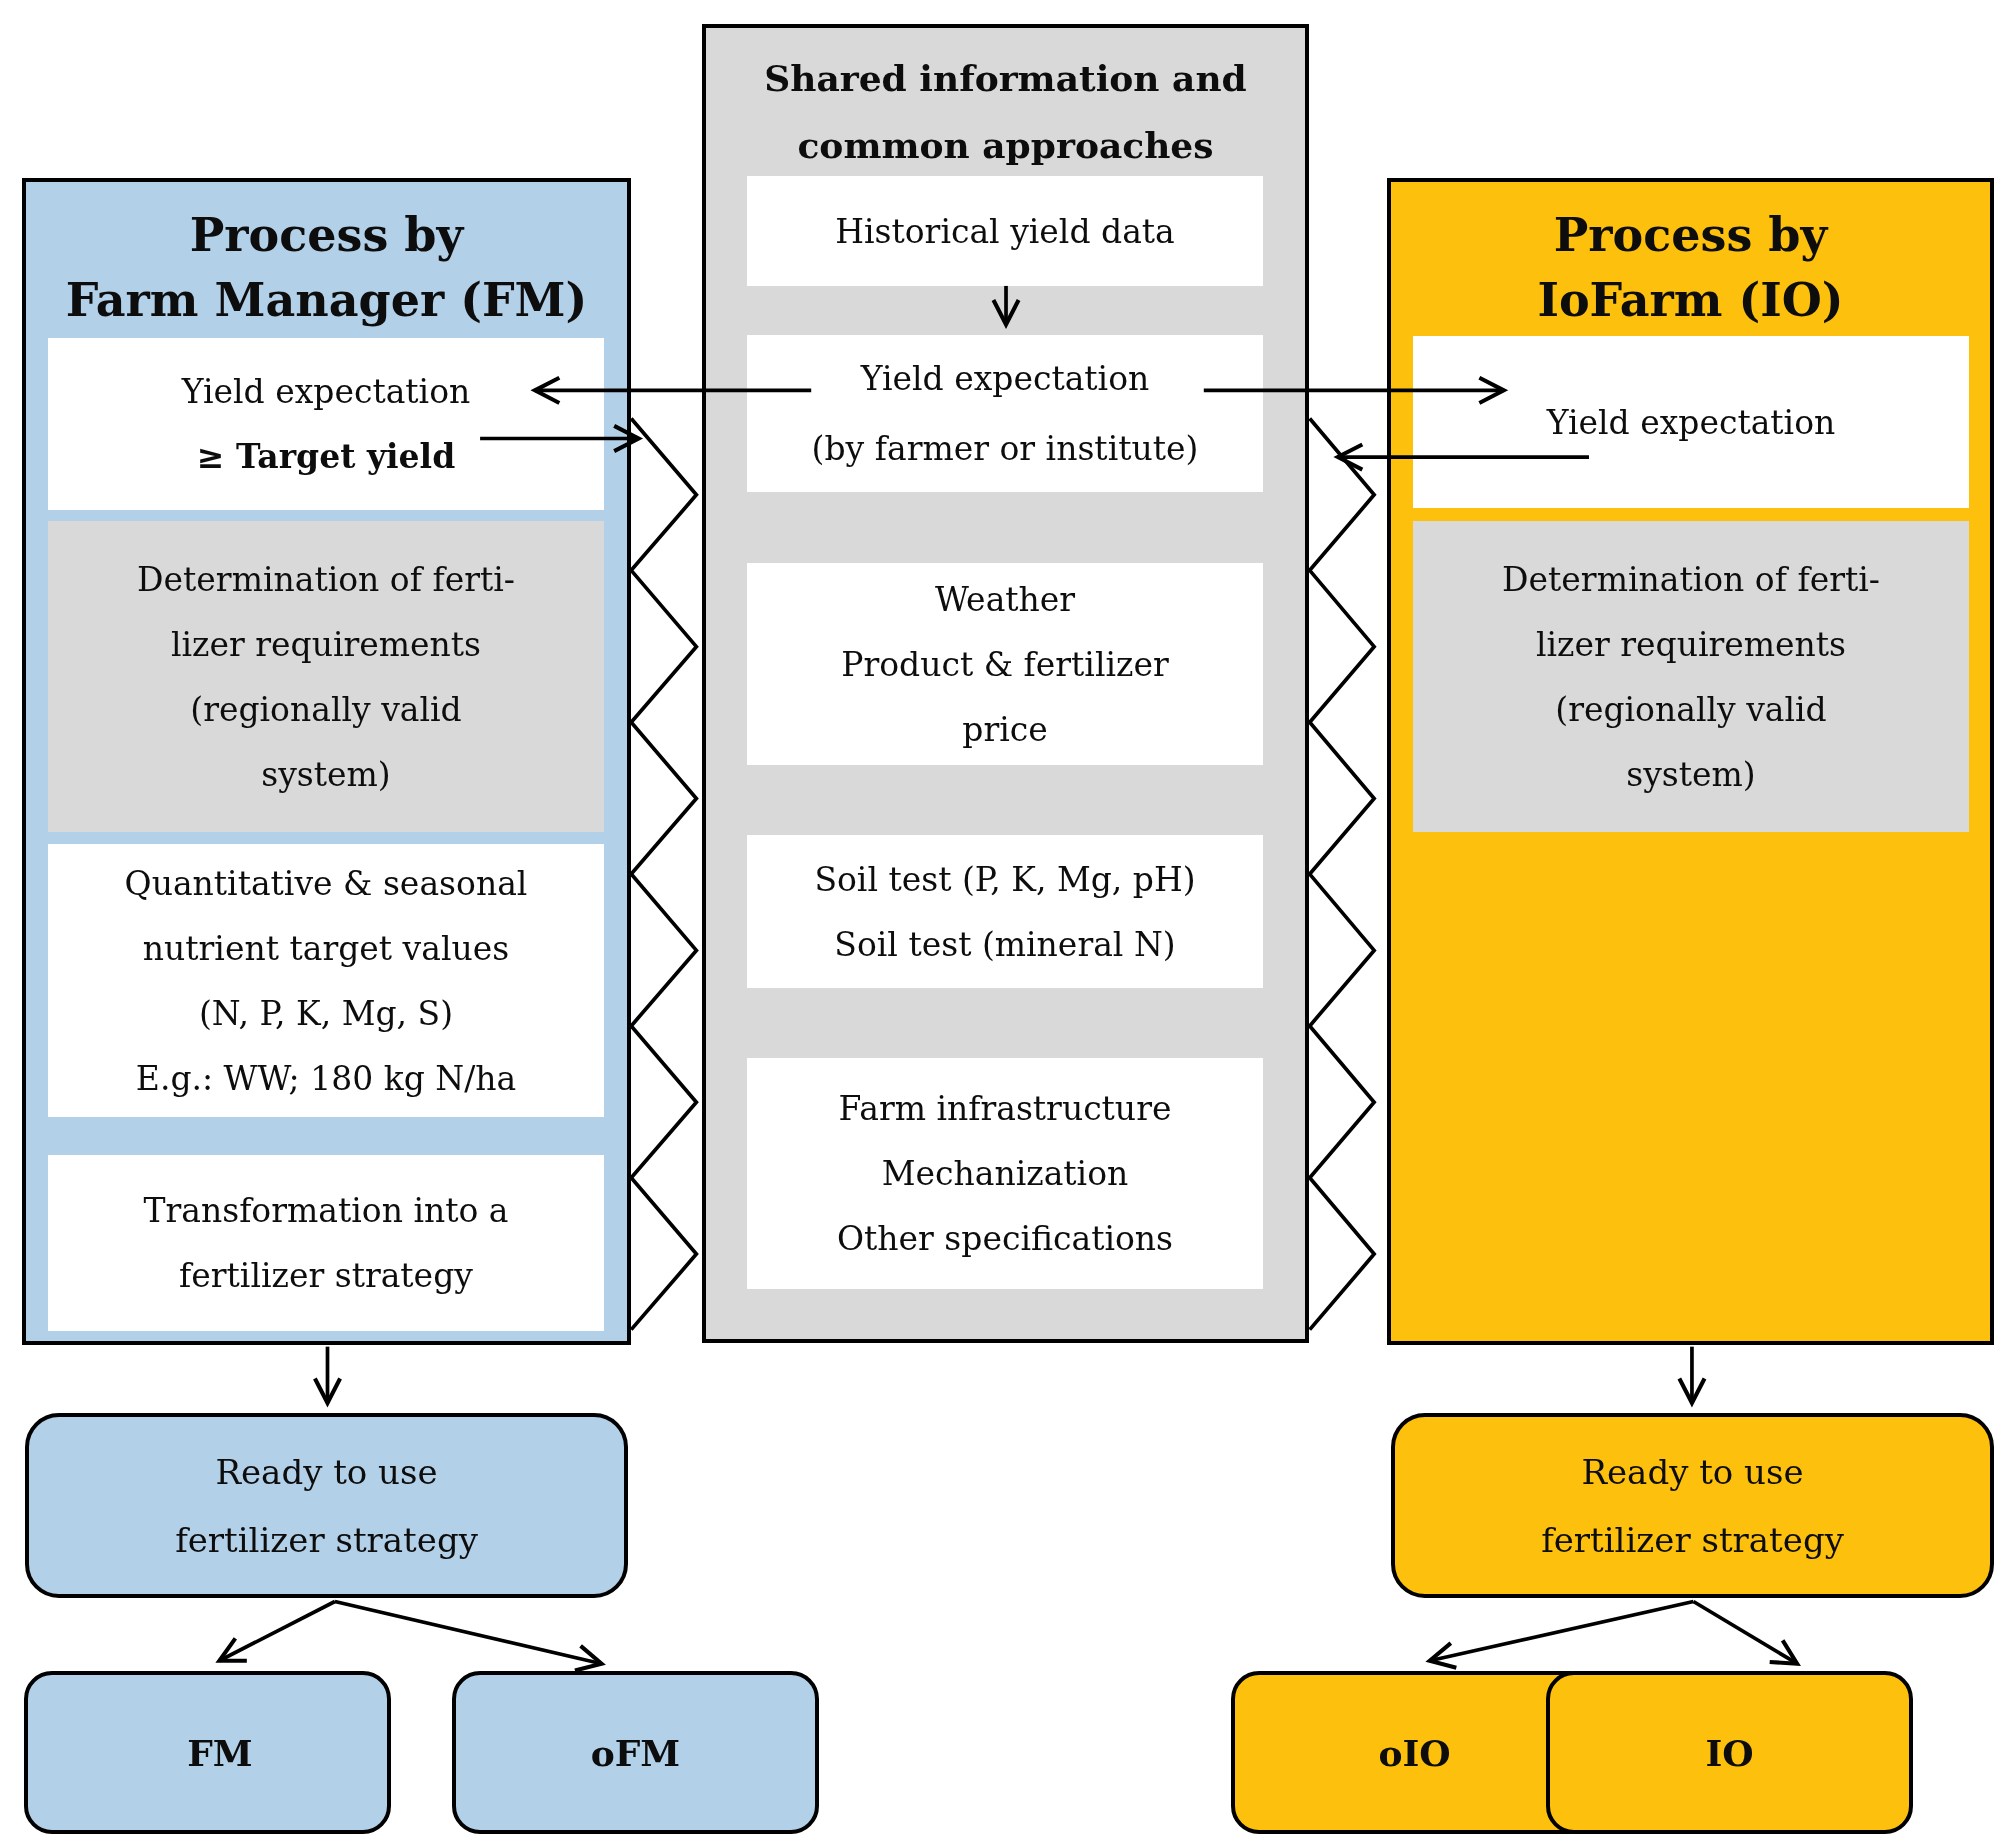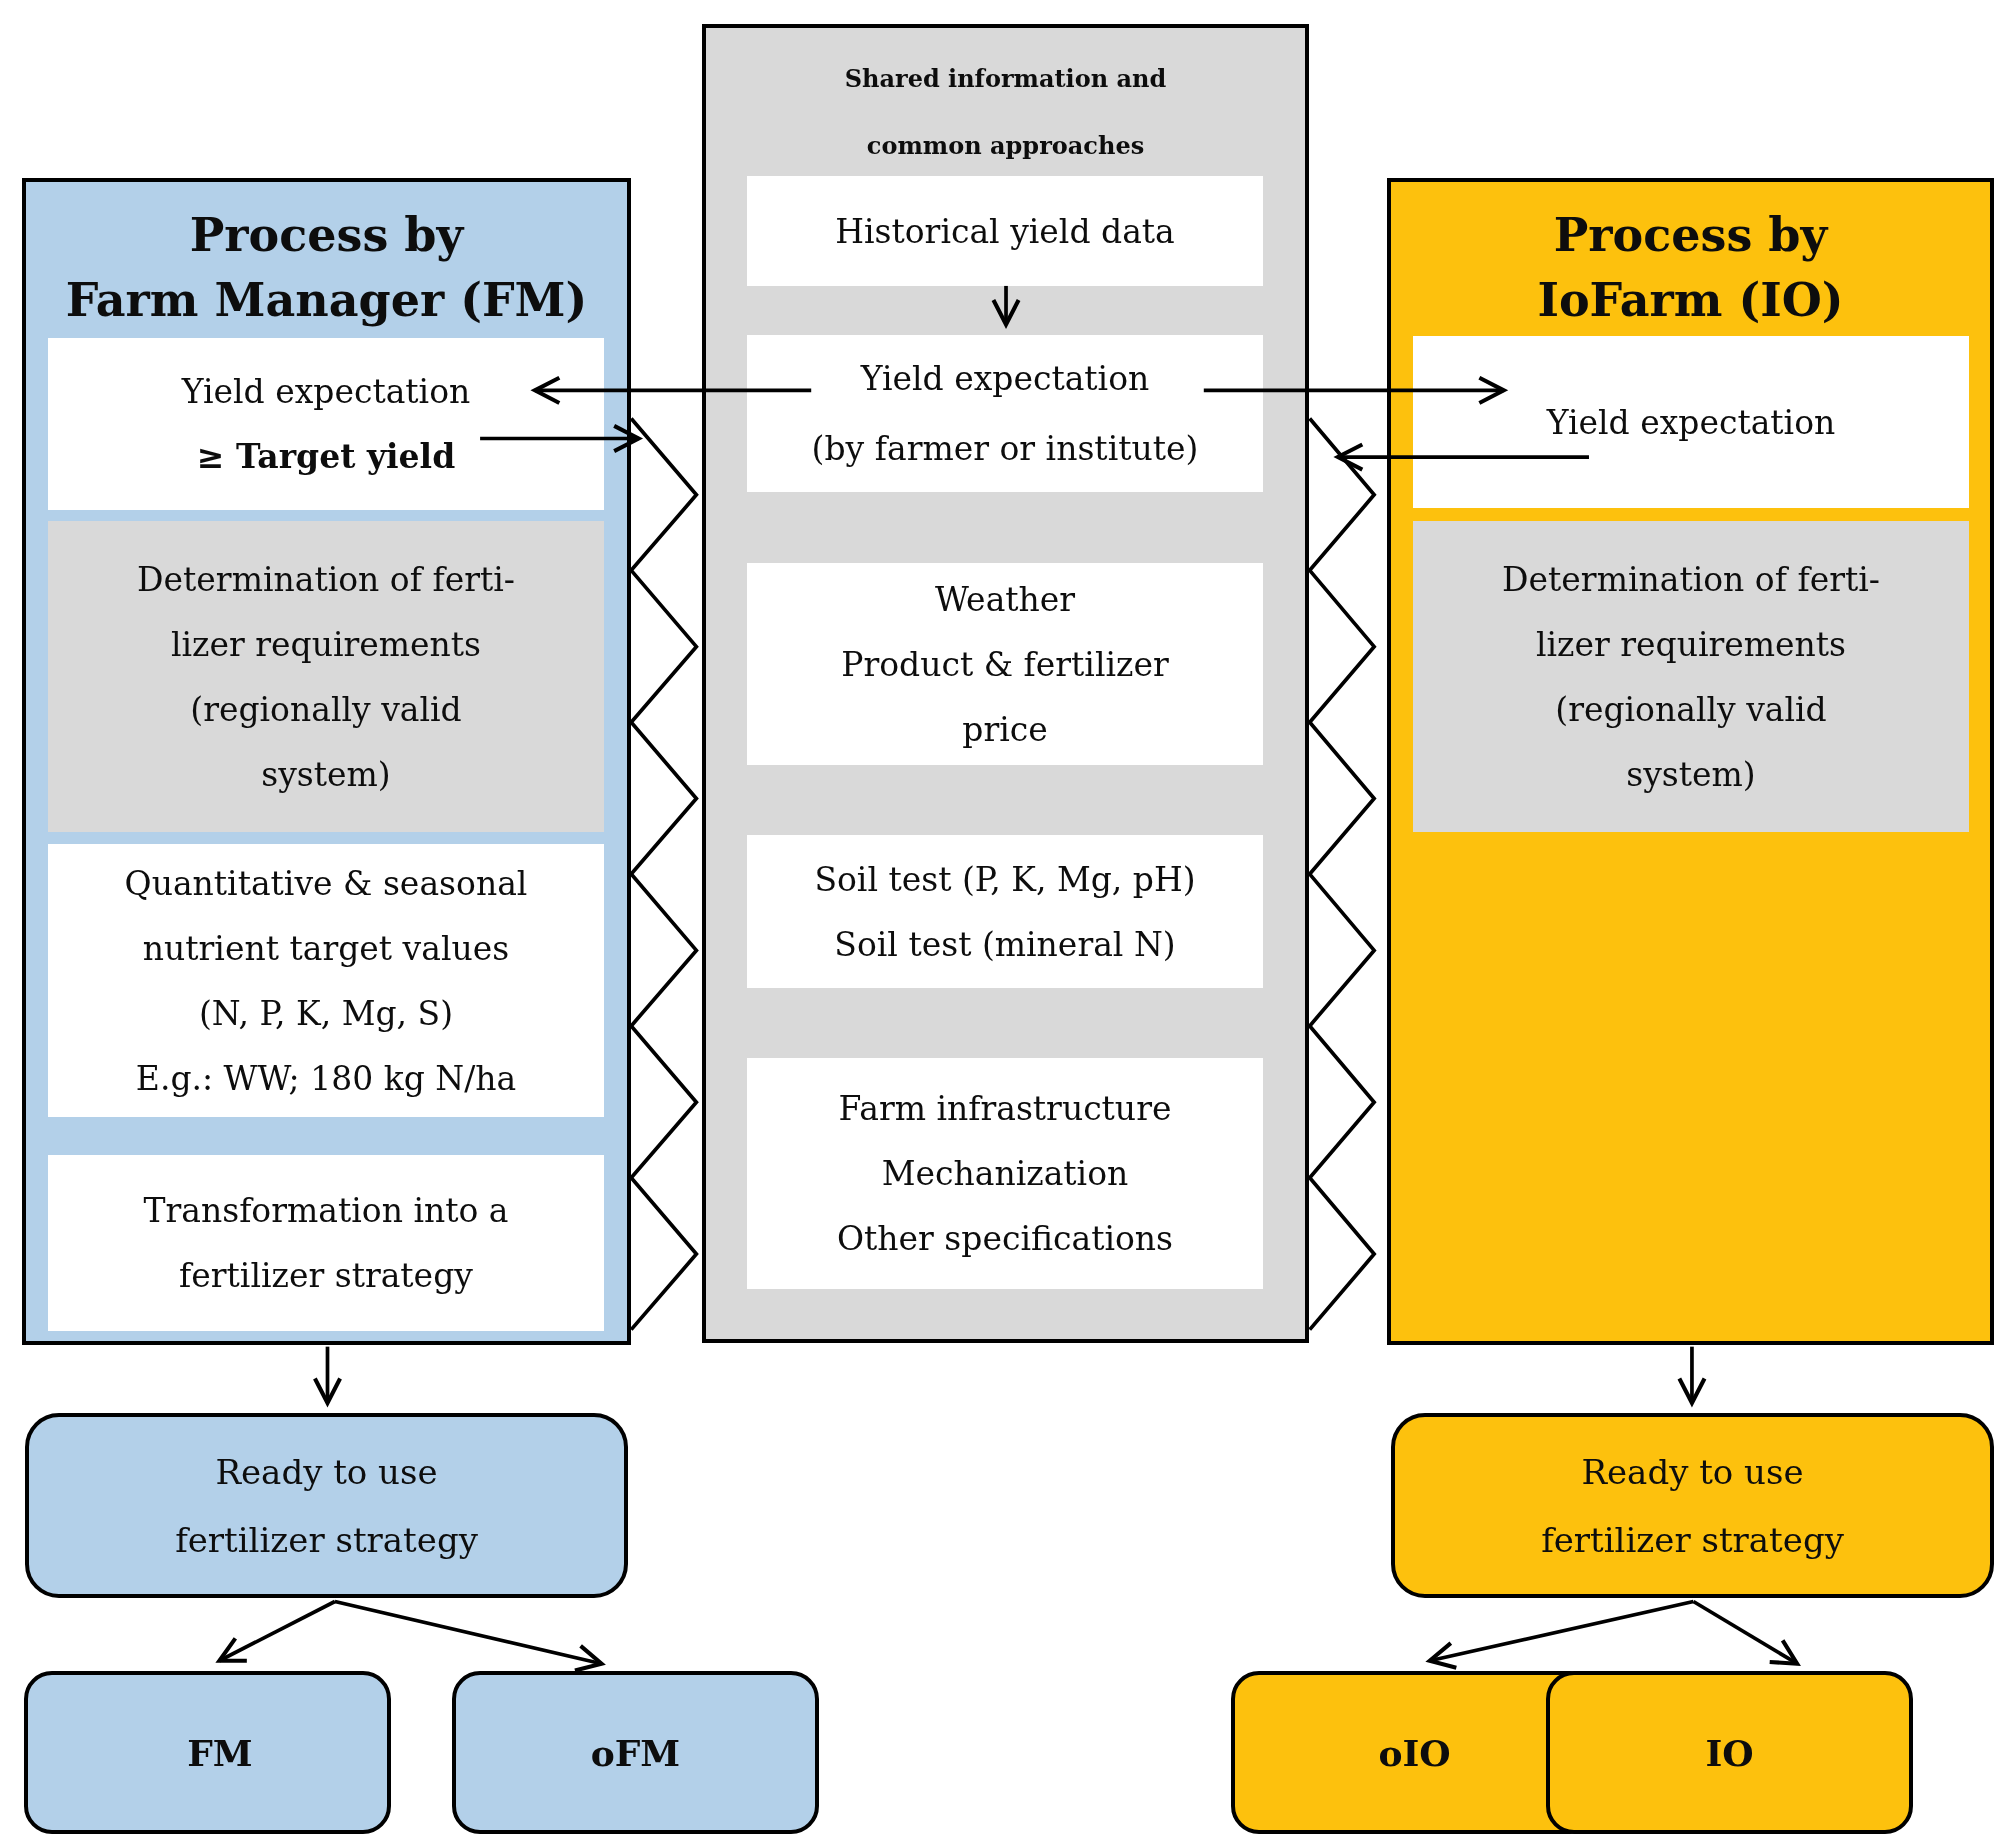--- a/index.html
+++ b/index.html
@@ -14,21 +14,21 @@
   #left-col  {left:22px;  top:178px; width:609px; height:1167px; background:var(--blue);}
   #mid-col   {left:702px; top:24.4px;  width:607px; height:1319px; background:var(--gray);}
   #right-col {left:1387px;top:178px; width:607px; height:1167px; background:var(--yellow);}
 
   .col-header{
     position:absolute; left:0; width:100%; text-align:center;
     font-weight:bold; font-size:46px; line-height:65px; white-space:pre-line;
   }
   #left-col .col-header{top:21px;}
   #right-col .col-header{top:21px;}
-  #mid-col .col-header{top:16.3px; font-size:24px; line-height:67px;}
+  #mid-col .col-header{top:16.3px; font-size:36px; line-height:67px;}
 
   .node{
     position:absolute; box-sizing:border-box;
     display:flex; flex-direction:column; align-items:center; justify-content:center;
     text-align:center; font-size:33px; line-height:65px; white-space:pre-line;
   }
   .white{background:var(--box_white);}
   .grayfill{background:var(--gray);}
 
   

